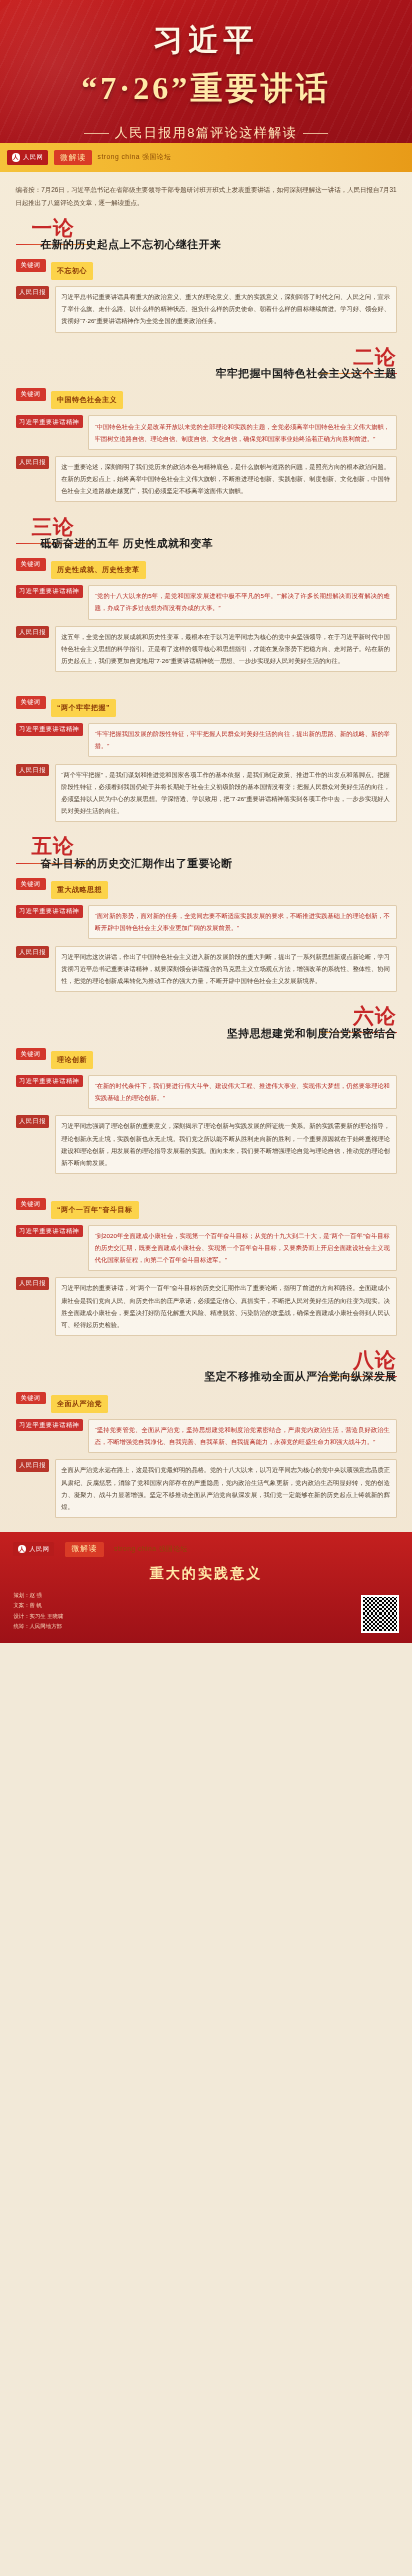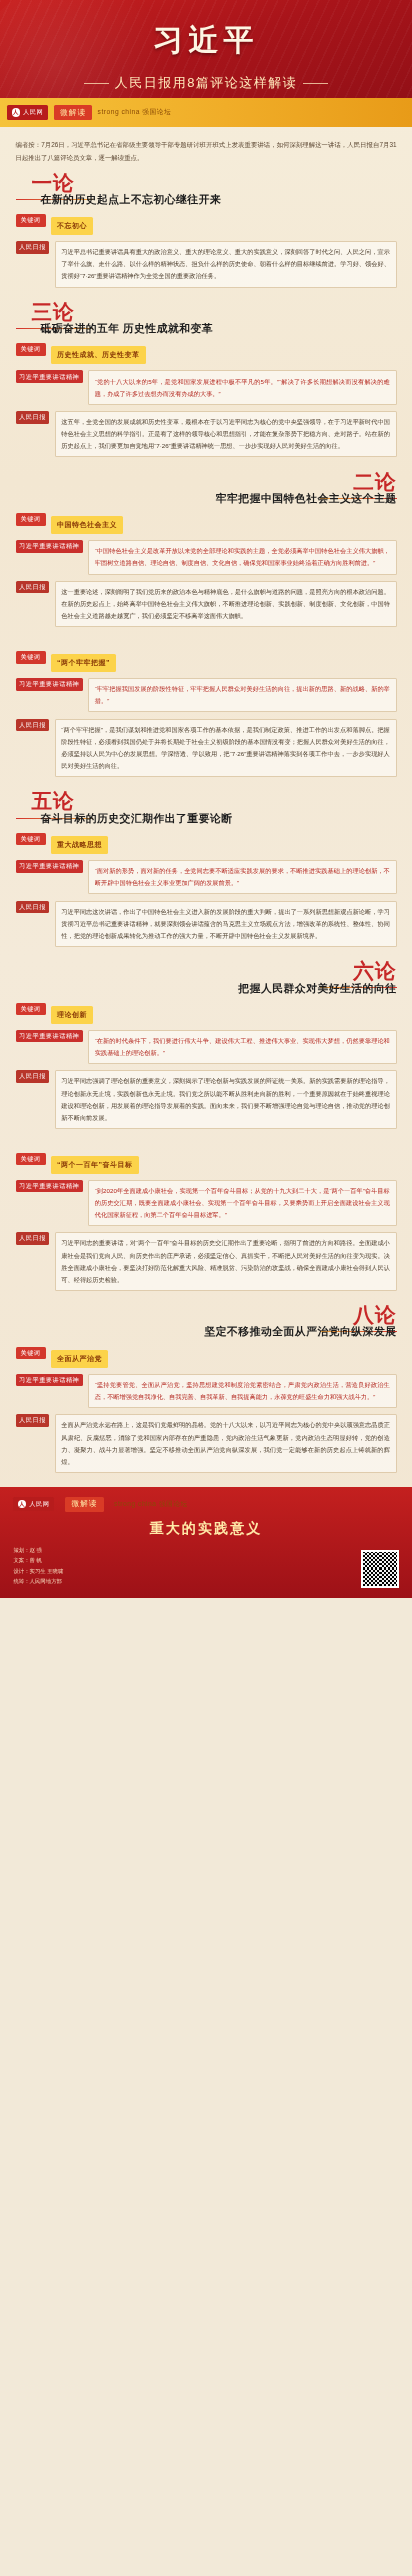--- a/index.html
+++ b/index.html
@@ -12,21 +12,21 @@
   .page {
     width: 412px;
     position: relative;
     background: linear-gradient(180deg,#f6eedc 0%, #f3e7d2 30%, #f4ead9 60%, #f2e6d2 100%);
   }
 
   
   .header {
     position: relative;
     width: 412px;
-    height: 127px;
+    height: 172px;
     background: linear-gradient(160deg,#c8201f 0%, #a8141a 45%, #8e0f16 100%);
     overflow: hidden;
   }
   .header:before {
     content: "";
     position: absolute;
     left: -31px; top: -20.6px;
     width: 216px; height: 216px;
     border-radius: 50%;
     background: radial-gradient(circle at 40% 40%, rgba(255,255,255,0.07), rgba(255,255,255,0) 60%);
@@ -244,20 +244,21 @@
 </style>
 </head>
 <body>
 
 <div class="page">
 
   <div class="header">
     <div class="hdr-stripes"></div>
     <div class="hdr-inner">
       <div class="hdr-title1">习近平</div>
+      <div class="hdr-title2">“7·26”重要讲话</div>
       <div class="hdr-sub">人民日报用8篇评论这样解读</div>
     </div>
     <div class="hdr-bottom">
       <div class="logo-box">
         <span class="logo-dot">人</span>
         <span>人民网</span>
       </div>
       <div class="hdr-brand2">微解读</div>
       <div class="hdr-brand3">strong china 强国论坛</div>
     </div>
@@ -277,20 +278,42 @@
         <span class="kwtext">不忘初心</span>
       </div>
     </div>
     <div class="row">
       <div class="tag cmt">人民日报</div>
       <div class="body">习近平总书记重要讲话具有重大的政治意义、重大的理论意义、重大的实践意义，深刻回答了时代之问、人民之问，宣示了举什么旗、走什么路、以什么样的精神状态、担负什么样的历史使命、朝着什么样的目标继续前进。学习好、领会好、贯彻好“7·26”重要讲话精神作为全党全国的重要政治任务。</div>
     </div>
   </div>
 
   <div class="section">
+    <div class="sec-head right-al">
+      <div class="sec-num right">二论</div>
+      <div class="sec-rule right"></div>
+      <div class="sec-title right" style="bottom:-4.1px">牢牢把握中国特色社会主义这个主题</div>
+    </div>
+    <div class="row" style="margin-top:11.3px">
+      <div class="tag kw">关键词</div>
+      <div class="body plain">
+        <span class="kwtext">中国特色社会主义</span>
+      </div>
+    </div>
+    <div class="row">
+      <div class="tag quote">习近平重要讲话精神</div>
+      <div class="body quote">“中国特色社会主义是改革开放以来党的全部理论和实践的主题，全党必须高举中国特色社会主义伟大旗帜，牢固树立道路自信、理论自信、制度自信、文化自信，确保党和国家事业始终沿着正确方向胜利前进。”</div>
+    </div>
+    <div class="row">
+      <div class="tag cmt">人民日报</div>
+      <div class="body">这一重要论述，深刻阐明了我们党历来的政治本色与精神底色，是什么旗帜与道路的问题，是照亮方向的根本政治问题。在新的历史起点上，始终高举中国特色社会主义伟大旗帜，不断推进理论创新、实践创新、制度创新、文化创新，中国特色社会主义道路越走越宽广，我们必须坚定不移高举这面伟大旗帜。</div>
+    </div>
+  </div>
+
+  <div class="section">
     <div class="sec-head">
       <div class="sec-num left">三论</div>
       <div class="sec-rule left"></div>
       <div class="sec-title left" style="bottom:-4.1px">砥砺奋进的五年 历史性成就和变革</div>
     </div>
     <div class="row" style="margin-top:11.3px">
       <div class="tag kw">关键词</div>
       <div class="body plain">
         <span class="kwtext">历史性成就、历史性变革</span>
       </div>
@@ -299,42 +322,20 @@
       <div class="tag quote">习近平重要讲话精神</div>
       <div class="body quote">“党的十八大以来的5年，是党和国家发展进程中极不平凡的5年。”“解决了许多长期想解决而没有解决的难题，办成了许多过去想办而没有办成的大事。”</div>
     </div>
     <div class="row">
       <div class="tag cmt">人民日报</div>
       <div class="body">这五年，全党全国的发展成就和历史性变革，最根本在于以习近平同志为核心的党中央坚强领导，在于习近平新时代中国特色社会主义思想的科学指引。正是有了这样的领导核心和思想指引，才能在复杂形势下把稳方向、走对路子。站在新的历史起点上，我们要更加自觉地用“7·26”重要讲话精神统一思想、一步步实现好人民对美好生活的向往。</div>
     </div>
   </div>
 
   <div class="section">
-    <div class="sec-head right-al">
-      <div class="sec-num right">二论</div>
-      <div class="sec-rule right"></div>
-      <div class="sec-title right" style="bottom:-4.1px">牢牢把握中国特色社会主义这个主题</div>
-    </div>
-    <div class="row" style="margin-top:11.3px">
-      <div class="tag kw">关键词</div>
-      <div class="body plain">
-        <span class="kwtext">中国特色社会主义</span>
-      </div>
-    </div>
-    <div class="row">
-      <div class="tag quote">习近平重要讲话精神</div>
-      <div class="body quote">“中国特色社会主义是改革开放以来党的全部理论和实践的主题，全党必须高举中国特色社会主义伟大旗帜，牢固树立道路自信、理论自信、制度自信、文化自信，确保党和国家事业始终沿着正确方向胜利前进。”</div>
-    </div>
-    <div class="row">
-      <div class="tag cmt">人民日报</div>
-      <div class="body">这一重要论述，深刻阐明了我们党历来的政治本色与精神底色，是什么旗帜与道路的问题，是照亮方向的根本政治问题。在新的历史起点上，始终高举中国特色社会主义伟大旗帜，不断推进理论创新、实践创新、制度创新、文化创新，中国特色社会主义道路越走越宽广，我们必须坚定不移高举这面伟大旗帜。</div>
-    </div>
-  </div>
-
-  <div class="section">
     <div class="row" style="margin-top:11.3px">
       <div class="tag kw">关键词</div>
       <div class="body plain">
         <span class="kwtext">“两个牢牢把握”</span>
       </div>
     </div>
     <div class="row">
       <div class="tag quote">习近平重要讲话精神</div>
       <div class="body quote">“牢牢把握我国发展的阶段性特征，牢牢把握人民群众对美好生活的向往，提出新的思路、新的战略、新的举措。”</div>
     </div>
@@ -363,21 +364,21 @@
     <div class="row">
       <div class="tag cmt">人民日报</div>
       <div class="body">习近平同志这次讲话，作出了中国特色社会主义进入新的发展阶段的重大判断，提出了一系列新思想新观点新论断，学习贯彻习近平总书记重要讲话精神，就要深刻领会讲话蕴含的马克思主义立场观点方法，增强改革的系统性、整体性、协同性，把党的理论创新成果转化为推动工作的强大力量，不断开辟中国特色社会主义发展新境界。</div>
     </div>
   </div>
 
   <div class="section">
     <div class="sec-head right-al">
       <div class="sec-num right">六论</div>
       <div class="sec-rule right"></div>
-      <div class="sec-title right" style="bottom:-4.1px">把握人民群众对美好生活的向往</div>
+      <div class="sec-title right" style="bottom:-4.1px">坚持思想建党和制度治党紧密结合</div>
     </div>
     <div class="row" style="margin-top:11.3px">
       <div class="tag kw">关键词</div>
       <div class="body plain">
         <span class="kwtext">理论创新</span>
       </div>
     </div>
     <div class="row">
       <div class="tag quote">习近平重要讲话精神</div>
       <div class="body quote">“在新的时代条件下，我们要进行伟大斗争、建设伟大工程、推进伟大事业、实现伟大梦想，仍然要靠理论和实践基础上的理论创新。”</div>

